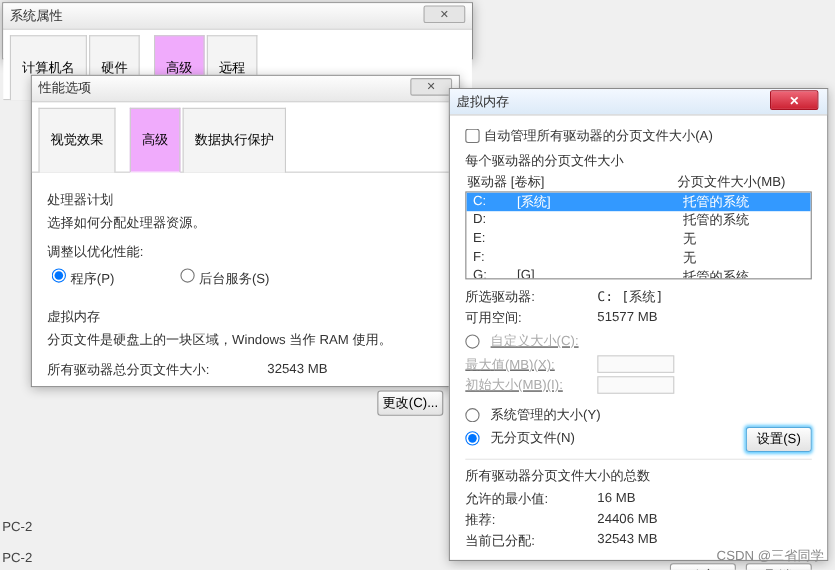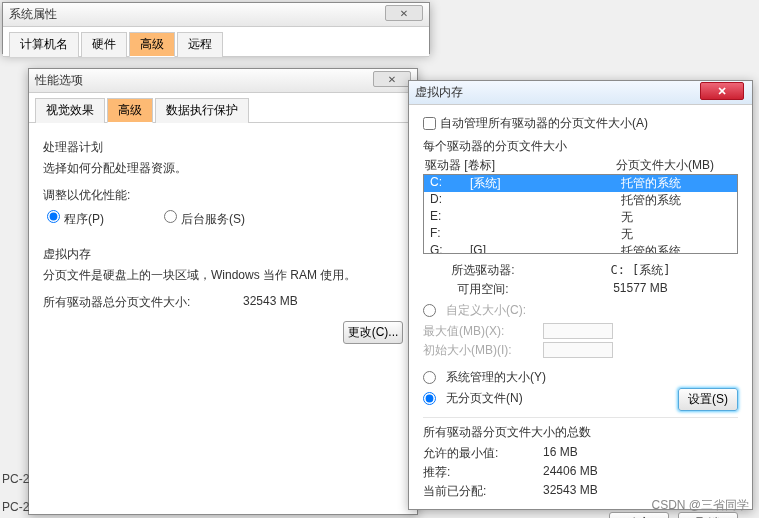--- a/index.html
+++ b/index.html
@@ -5,22 +5,22 @@
 * { box-sizing: border-box; margin: 0; padding: 0; font-family: "Microsoft YaHei", SimSun, Arial, sans-serif; font-size: 12px; }
 body { background: #f0f0f0; width: 759px; height: 518px; position: relative; overflow: hidden; }
 
 .window { position: absolute; background: #fff; border: 1px solid #8b8b8b; box-shadow: 0 2px 10px rgba(0,0,0,0.3); }
 .titlebar { background: linear-gradient(to bottom, #fdfdfd, #e8e8e8); border-bottom: 1px solid #ccc; height: 24px; display: flex; align-items: center; padding: 0 6px; position: relative; }
 .titlebar .title-text { flex: 1; color: #333; }
 .titlebar .close-x { position: absolute; right: 6px; top: 2px; width: 38px; height: 16px; background: #e5e5e5; border: 1px solid #aaa; border-radius: 2px; display: flex; align-items: center; justify-content: center; font-size: 10px; color: #555; cursor: default; }
 .titlebar .close-red { position: absolute; right: 8px; top: 1px; width: 44px; height: 18px; background: linear-gradient(to bottom, #e67, #c23); border: 1px solid #a12; border-radius: 2px; display: flex; align-items: center; justify-content: center; color: #fff; font-weight: bold; font-size: 11px; cursor: default; }
 
 .tabstrip { display: flex; padding: 4px 6px 0 6px; border-bottom: 1px solid #ccc; background: #fff; }
-.tab { padding: 3px 10px; border: 1px solid #ccc; border-bottom: none; background: #f4f4f4; margin-right: 2px; cursor: default; position: relative; top: 1px; }
-.tab.active { background: #fdba74; border-bottom: 1px solid #fff; }
+.tab { padding: 20px 10px; border: 1px solid #ccc; border-bottom: none; background: #f4f4f4; margin-right: 2px; cursor: default; position: relative; top: 1px; }
+.tab.active { background: #f0abfc; border-bottom: 1px solid #fff; margin-left: 11px; }
 
 .content { padding: 10px 14px; color: #333; }
 
 .radio-row { display: flex; align-items: center; gap: 6px; margin: 4px 0; }
 input[type="radio"], input[type="checkbox"] { margin-right: 4px; }
 label { cursor: default; }
 
 .btn { background: linear-gradient(to bottom, #fdfdfd, #e3e3e3); border: 1px solid #999; border-radius: 3px; padding: 2px 1px; cursor: default; min-width: 60px; text-align: center; }
 .btn.focus { box-shadow: 0 0 3px 1px #6cf; border-color: #5ad; }
 .btn:disabled, .disabled { color: #aaa; }
@@ -49,21 +49,21 @@
     <div class="close-x">✕</div>
   </div>
   <div class="tabstrip">
     <div class="tab">计算机名</div>
     <div class="tab">硬件</div>
     <div class="tab active">高级</div>
     <div class="tab">远程</div>
   </div>
 </div>
 
-<div class="window" style="left:28px; top:68px; width:390px; height:447px;">
+<div class="window" style="left:28px; top:68px; width:390px; height:284px;">
   <div class="titlebar">
     <span class="title-text">性能选项</span>
     <div class="close-x">✕</div>
   </div>
   <div class="tabstrip">
     <div class="tab">视觉效果</div>
     <div class="tab active">高级</div>
     <div class="tab">数据执行保护</div>
   </div>
   <div class="content">
@@ -127,32 +127,32 @@
           <div class="c2"></div>
           <div class="c3">无</div>
         </div>
         <div class="drive-row">
           <div class="c1">G:</div>
           <div class="c2">[G]</div>
           <div class="c3">托管的系统</div>
         </div>
       </div>
 
-    <div style="margin-top:8px;text-align:center;">
+    <div style="margin-top:8px;">
       <div class="kv">
           <div class="k">所选驱动器:</div>
           <div class="v" style="font-family:SimSun,monospace;">C:   [系统]</div>
         </div>
       <div class="kv">
           <div class="k">可用空间:</div>
           <div class="v">51577 MB</div>
         </div>
     </div>
 
-    <div style="margin-top:4px;">
+    <div style="margin-top:4px;text-decoration:underline;">
       <label class="radio-row disabled">
           <input type="radio" name="pf" style="">
           <span>自定义大小(C):</span>
         </label>
       <div class="kv disabled" style="margin-top:4px;">
           <div class="k">最大值(MB)(X):</div>
           <div class="v"><input type="text" disabled="" style="width: 70px; border: 1px solid rgb(204, 204, 204);"></div>
         </div>
       <div class="kv disabled">
           <div class="k">初始大小(MB)(I):</div>

